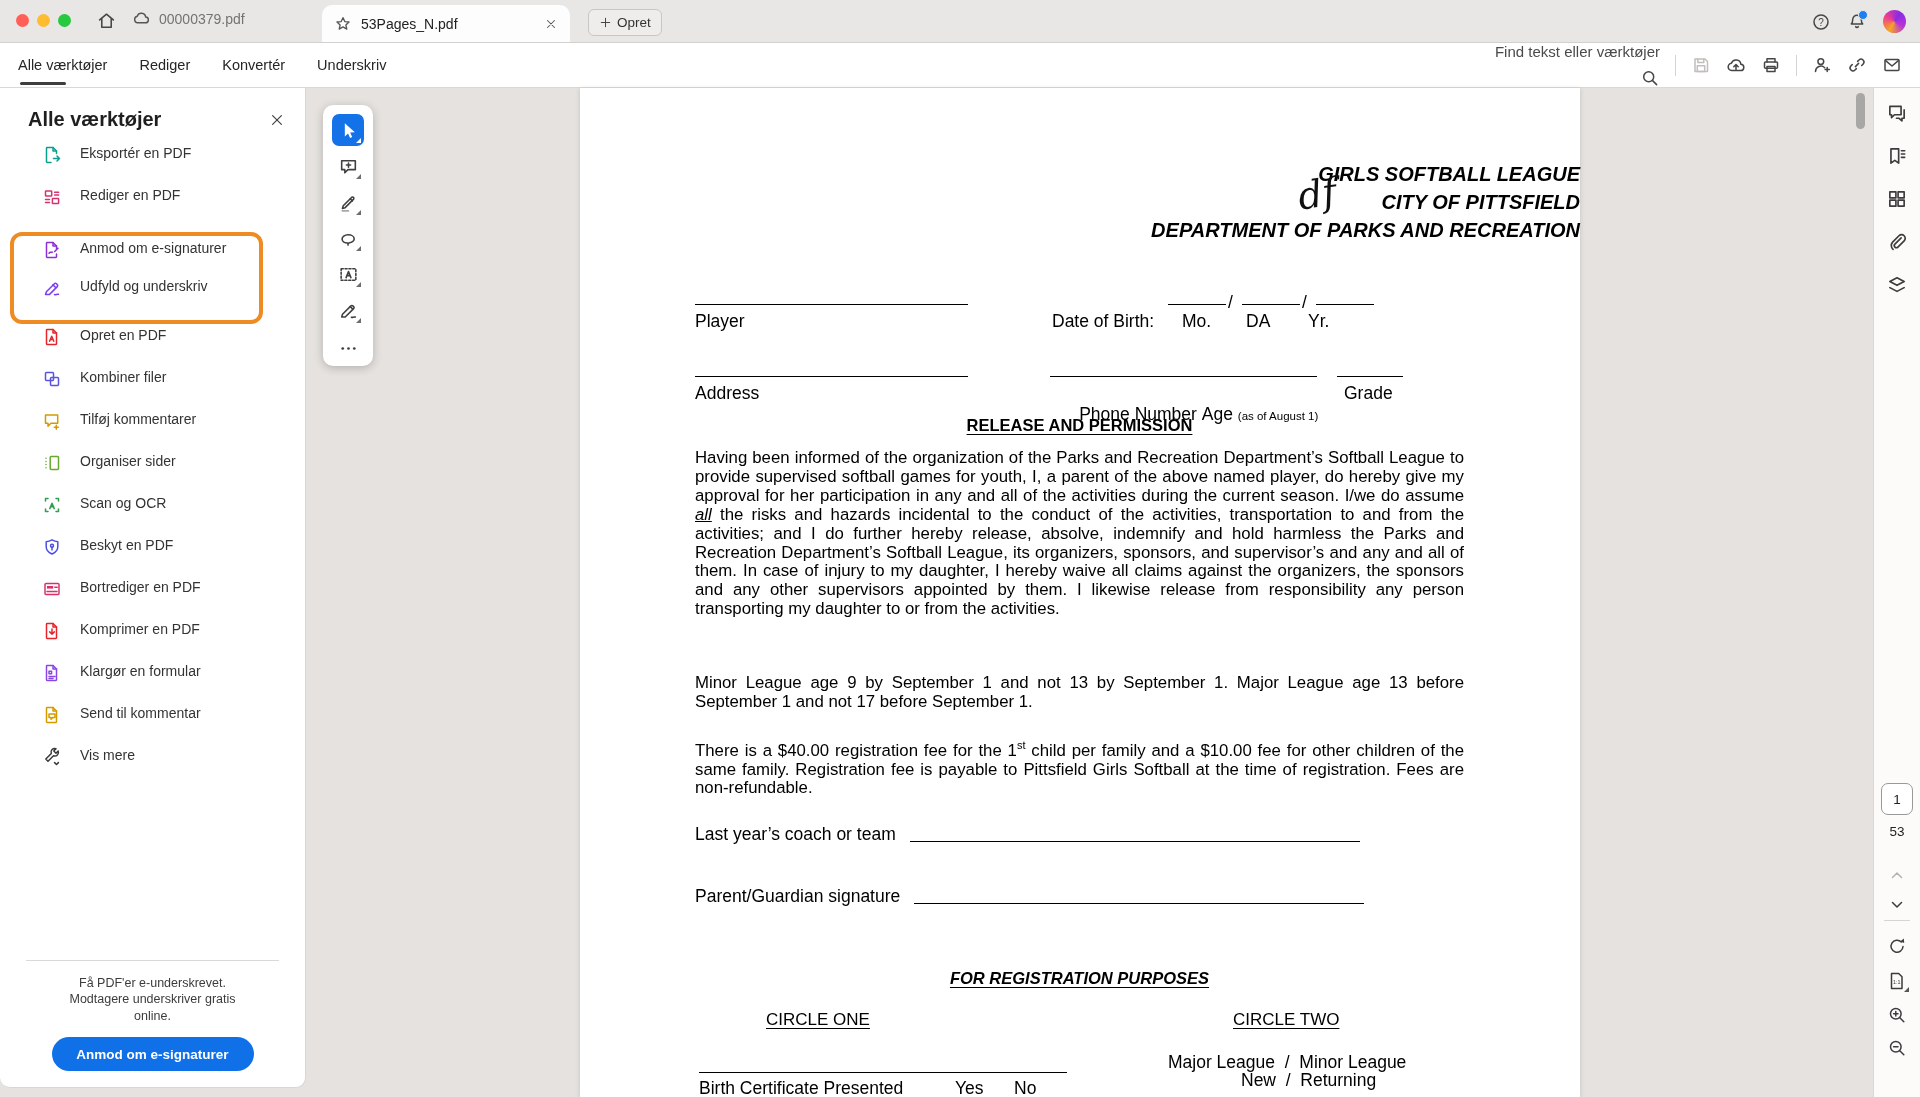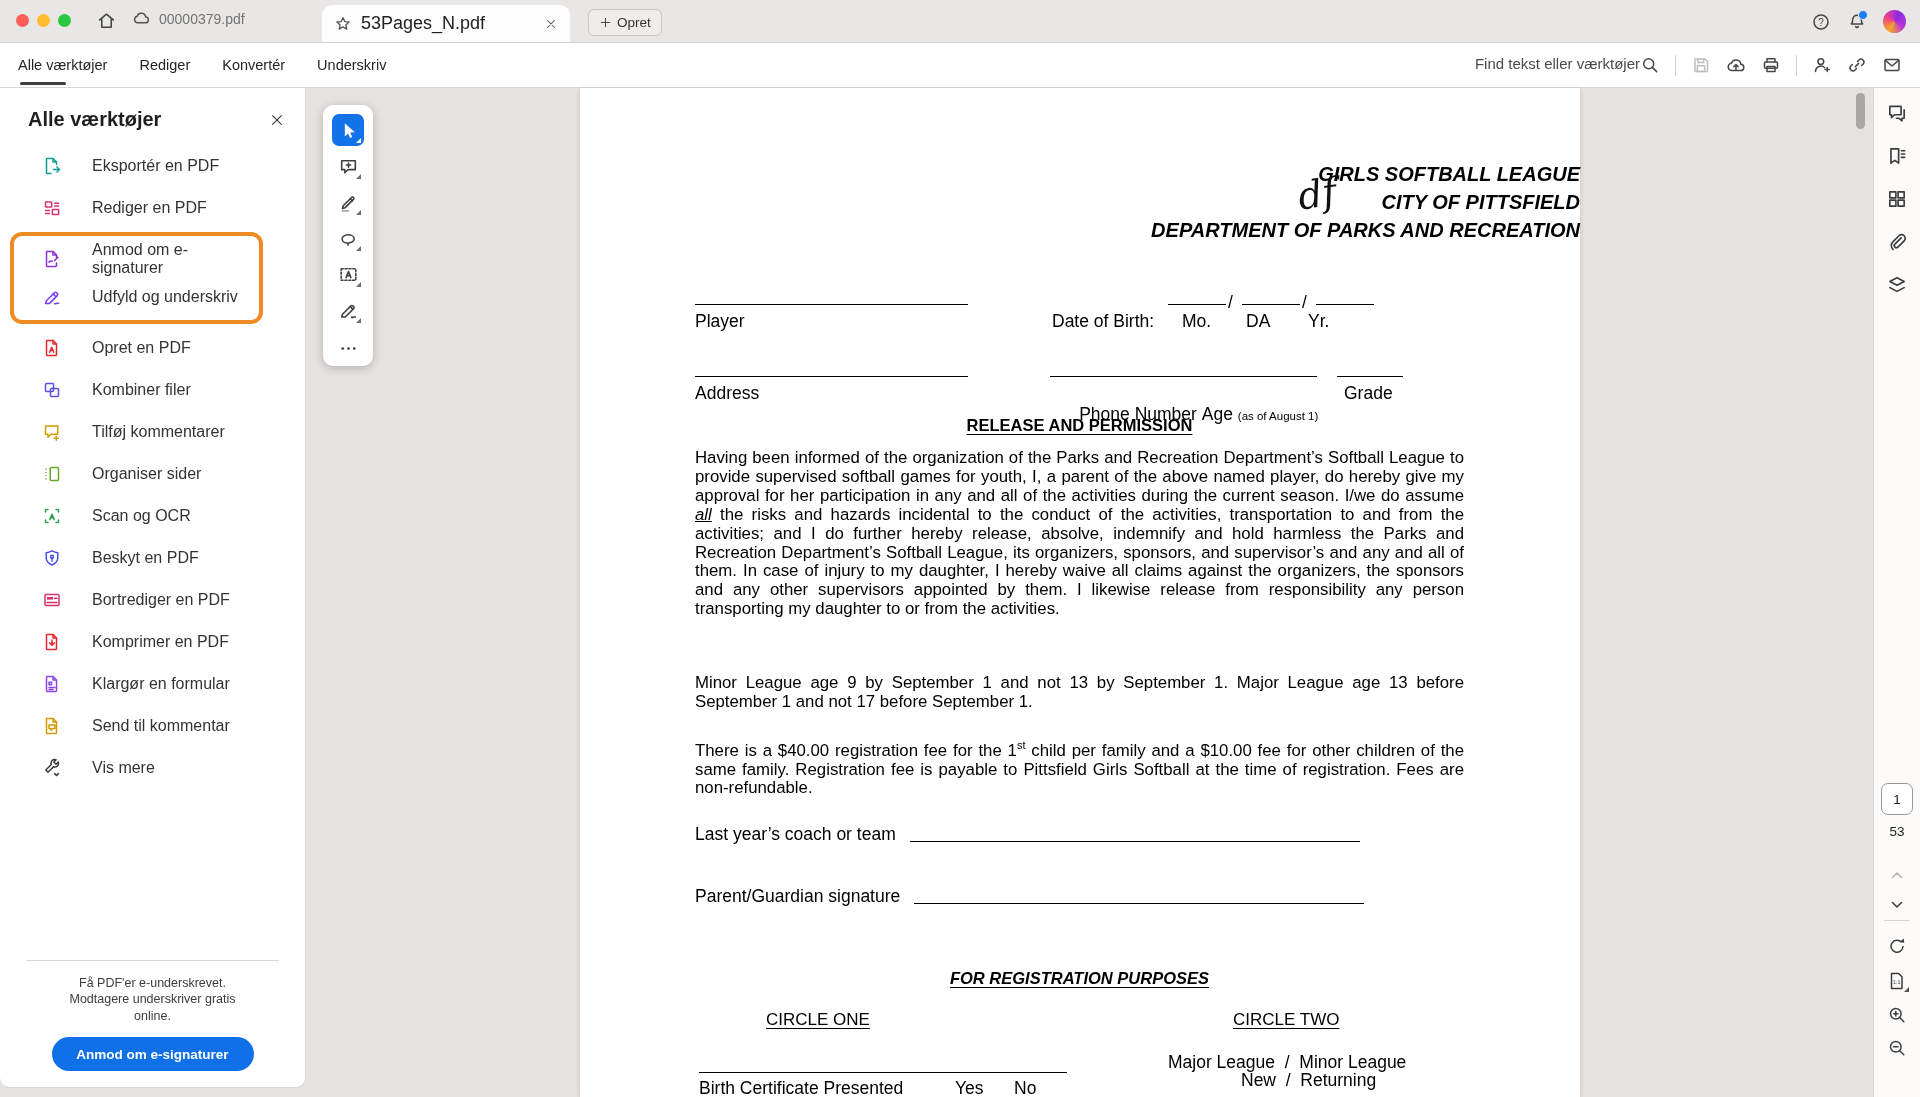--- a/index.html
+++ b/index.html
@@ -13,52 +13,52 @@
 
   
   .titlebar{position:absolute;left:0;top:0;width:1920px;height:42px;background:#e9e7e5;border-bottom:1px solid #d3d1cf;}
   .lights{position:absolute;left:16px;top:14px;display:flex;gap:8px;}
   .light{width:13px;height:13px;border-radius:50%;}
   .light.red{background:#ff5f57}.light.yellow{background:#febc2e}.light.green{background:#28c840}
   .tb-home{position:absolute;left:96px;top:10px;width:21px;height:21px;color:#474747;}
   .tab-inactive{position:absolute;left:132px;top:9px;display:flex;align-items:center;gap:8px;color:#737373;font-size:14px;}
   .tab-inactive .ic18{width:19px;height:19px;color:#555}
   .tab-active{position:absolute;left:322px;top:5px;width:248px;height:37px;background:#fdfdfd;border-radius:10px 10px 0 0;
-              display:flex;align-items:center;padding:0 12px;box-sizing:border-box;gap:9px;font-size:18px;color:#222;}
+              display:flex;align-items:center;padding:0 12px;box-sizing:border-box;gap:9px;font-size:14px;color:#222;}
   .tab-active .ic18{width:18px;height:18px;color:#555}
   .tab-close{margin-left:auto;width:14px;height:14px;color:#555;cursor:default}
   .new-tab{position:absolute;left:588px;top:9px;height:25px;display:flex;align-items:center;gap:5px;
            background:#efedec;border:1px solid #c9c7c5;border-radius:6px;padding:0 10px;font-size:13.5px;color:#333;}
   .new-tab .ic14{width:13px;height:13px;color:#444}
   .tb-right{position:absolute;right:14px;top:10px;display:flex;align-items:center;gap:16px;}
   .help-ic{width:20px;height:20px;color:#474747}
   .bell-wrap{position:relative;width:20px;height:20px;color:#474747}
   .bell-dot{position:absolute;right:-1px;top:-2px;width:8px;height:8px;border-radius:50%;background:#1b7ff2;border:1.5px solid #e9e7e5}
   .avatar{width:23px;height:23px;border-radius:50%;
           background:conic-gradient(from 210deg,#f5a623,#ef3e8f,#8a2be2,#b833d9,#f5a623);}
 
   
   .menubar{position:absolute;left:0;top:43px;width:1920px;height:45px;background:#fff;border-bottom:1px solid #dbd9d7;
            display:flex;align-items:center;box-sizing:border-box;padding:0 18px;}
   .mb-item{position:relative;margin-right:32px;font-size:14.5px;color:#262626;padding:5px 0;cursor:default;}
   .mb-item.active::after{content:"";position:absolute;left:2px;bottom:-7px;width:46px;height:3px;background:#3e3e3e;border-radius:2px;}
   .mb-right{margin-left:auto;display:flex;align-items:center;gap:15px;}
-  .find-group{display:flex;align-items:flex-start;color:#4a4a4a;font-size:15px;}
+  .find-group{display:flex;align-items:flex-end;gap:8px;color:#4a4a4a;font-size:15px;flex-direction:column;}
   .mb-ic{width:20px;height:20px;color:#464646;}
   .mb-ic.disabled{color:#c1bfbd}
   .mb-div{width:1px;height:21px;background:#d6d4d2;}
 
   
   .tools-panel{position:absolute;left:0;top:88px;width:306px;height:1000px;background:#fff;
                border-right:1px solid #d9d7d5;border-bottom:1px solid #d9d7d5;border-radius:0 0 10px 10px;box-sizing:border-box;}
   .tp-header{display:flex;align-items:center;justify-content:space-between;padding:20px 20px 6px 28px;}
   .tp-title{font-size:20px;font-weight:bold;color:#1f1f1f;}
   .tp-close{width:16px;height:16px;color:#444;cursor:default}
   .tp-list{margin-top:8px;}
-  .tool-item{display:flex;align-items:center;gap:30px;height:42px;padding-left:42px;font-size:16px;color:#333;cursor:default;}
+  .tool-item{display:flex;gap:18px;height:42px;padding-left:42px;font-size:14px;color:#333;cursor:default;}
   .tool-ic{width:20px;height:20px;flex:0 0 20px;}
   .hl-box{border:4px solid #ee8b22;border-radius:12px;margin:3px 42px 3px 10px;padding:4px 0;}
   .hl-box .tool-item{height:38px;padding-left:28px;}
   .c-teal{color:#0c9e8e}.c-magenta{color:#d6336c}.c-purple{color:#8b30d9}.c-violet{color:#7b3ff2}
   .c-red{color:#e5252a}.c-indigo{color:#5a52e0}.c-greenl{color:#69a82f}.c-gold{color:#d49b00}
   .c-green{color:#2e9e4f}.c-indigo2{color:#4b4ee7}.c-violet2{color:#8a46e5}.c-dark{color:#3a3a3a}
   .tp-bottom{position:absolute;left:0;right:0;bottom:16px;}
   .tp-hr{border-top:1px solid #dbd9d7;margin:0 26px 14px;}
   .tp-promo{width:200px;margin:0 auto;text-align:center;font-size:12.5px;line-height:1.32;color:#3c3c3c;}
   .tp-cta{display:block;width:202px;height:34px;margin:13px auto 0;background:#1070e8;color:#fff;border:none;

